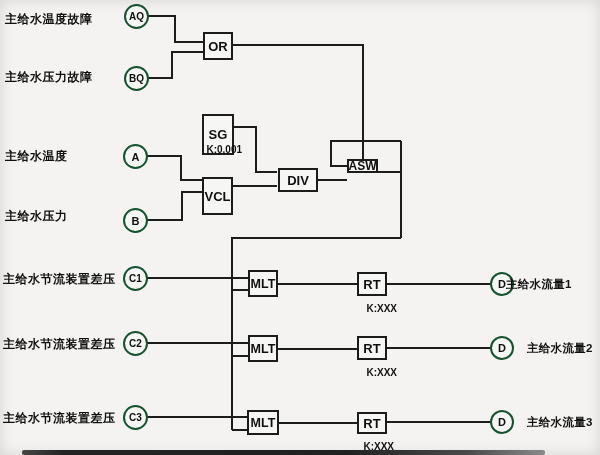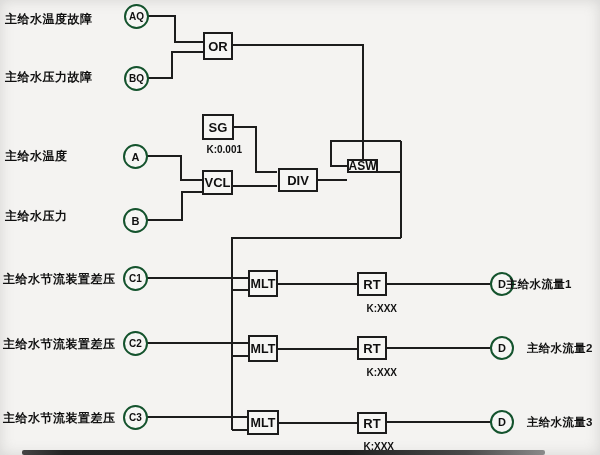--- a/index.html
+++ b/index.html
@@ -111,24 +111,24 @@
   <div class="circ letter" style="left:490px;top:336px;width:24px;height:24px">
       <span>D</span>
     </div>
   <div class="circ letter" style="left:490px;top:410px;width:24px;height:24px">
       <span>D</span>
     </div>
 
   <div class="block" style="left:203px;top:32px;width:30px;height:28px">
       <span>OR</span>
     </div>
-  <div class="block" style="left:202px;top:114px;width:32px;height:26px">
+  <div class="block" style="left:202px;top:114px;width:32px;height:41px">
       <span>SG</span>
     </div>
-  <div class="block" style="left:202px;top:170px;width:31px;height:25px">
+  <div class="block" style="left:202px;top:177px;width:31px;height:38px">
       <span>VCL</span>
     </div>
   <div class="block" style="left:278px;top:168px;width:40px;height:24px">
       <span>DIV</span>
     </div>
   <div class="block" style="left:347px;top:159px;width:31px;height:14px;font-size:12px">
       <span>ASW</span>
     </div>
   <div class="block" style="left:248px;top:270px;width:30px;height:27px;font-size:12.5px">
       <span>MLT</span>

